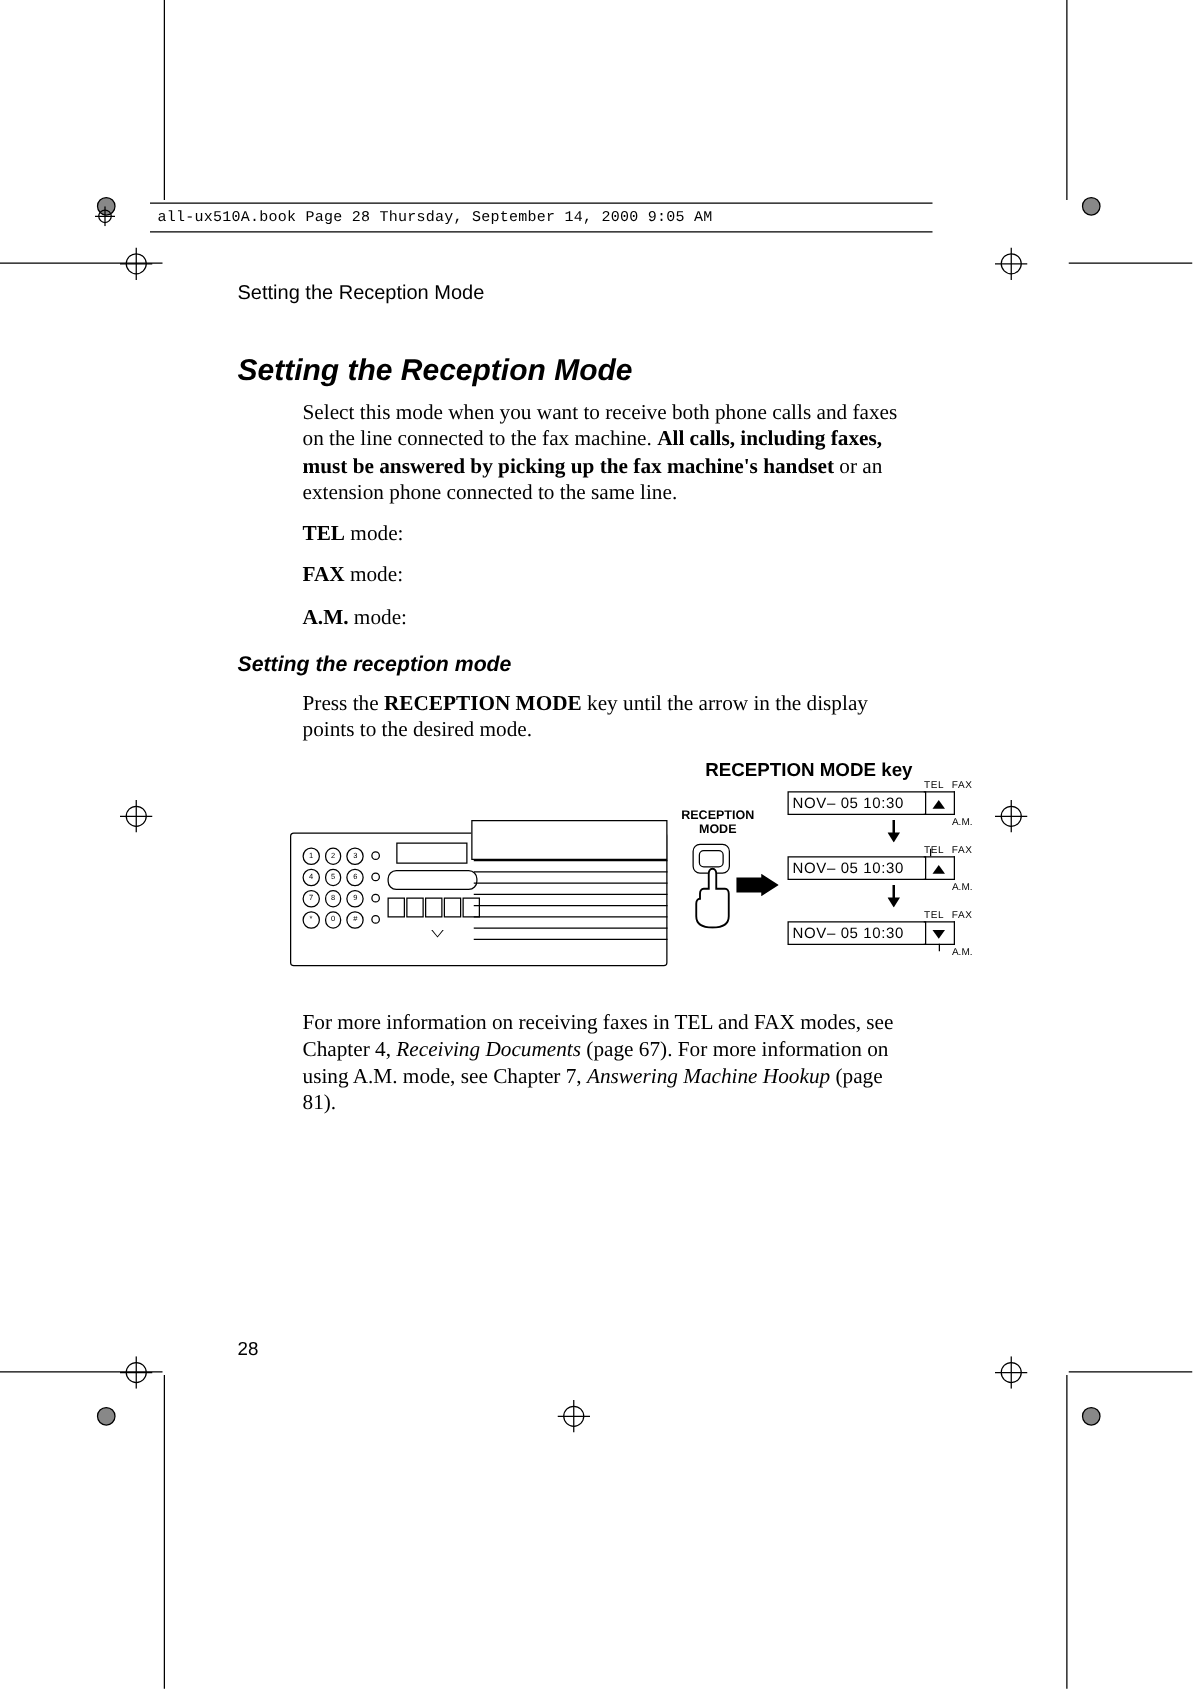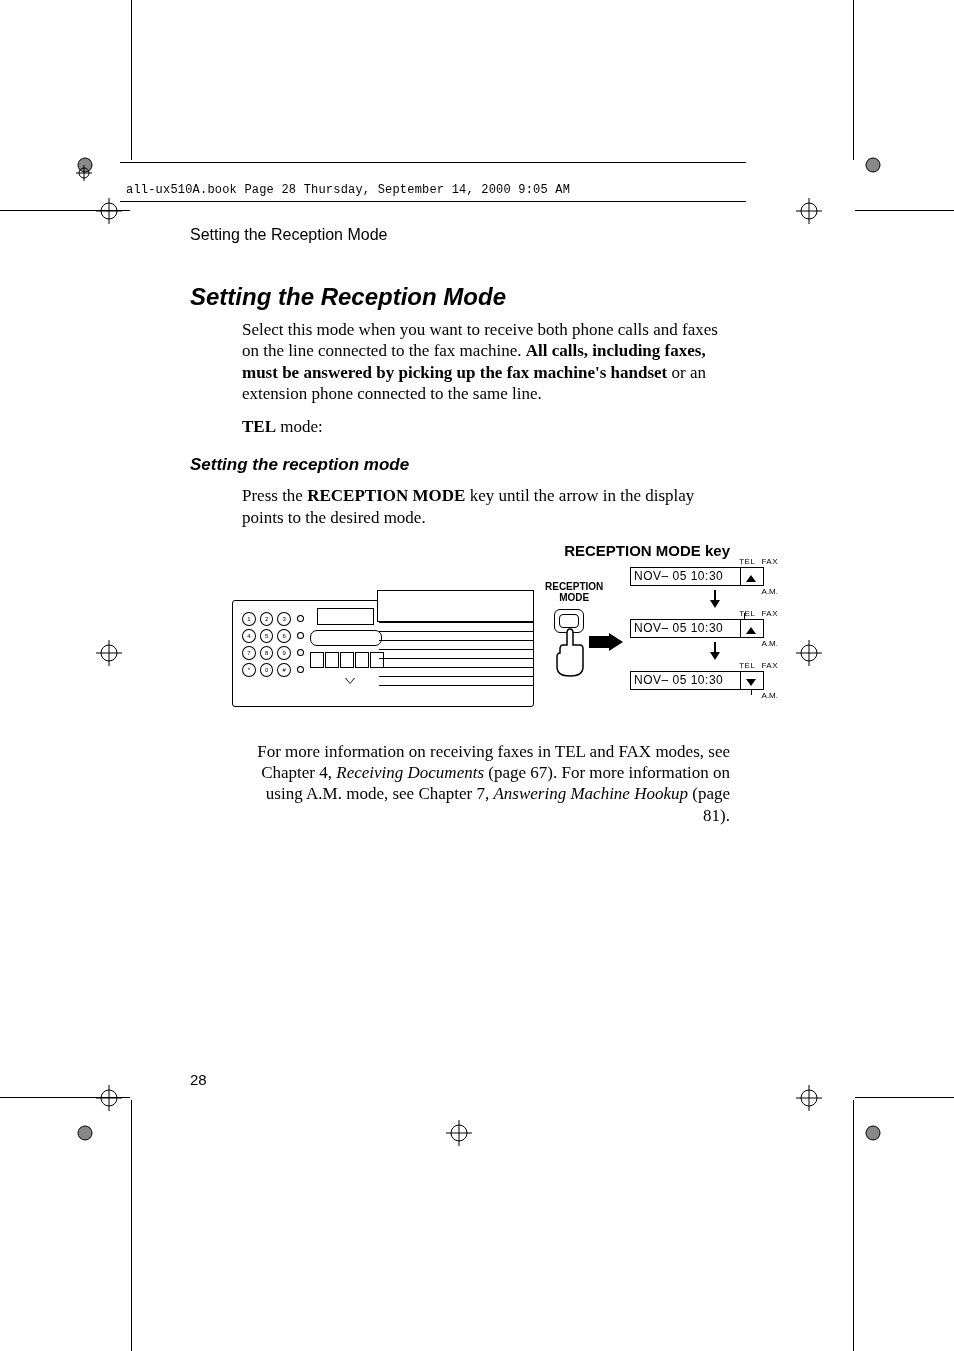--- a/index.html
+++ b/index.html
@@ -22,21 +22,21 @@
   .cropline-v { position:absolute; width:0; border-left:1px solid #000; }
   .cropline-h { position:absolute; height:0; border-top:1px solid #000; }
 
   .meta-band {
     position: absolute;
     left: 120px;
     top: 162px;
     width: 620px;
     border-top: 1px solid #000;
     border-bottom: 1px solid #000;
-    padding: 20px 0 4px 6px;
+    padding: 4px 0 4px 6px;
     font-family: "Courier New", monospace;
     font-size: 12px;
     letter-spacing: 0.2px;
     white-space: nowrap;
   }
 
   .running-head {
     position: absolute;
     left: 190px;
     top: 226px;
@@ -210,21 +210,20 @@
   .down-arrow svg{width:100%;height:100%;}
 
   .page-num {
     position:absolute; left:190px; top:1071px;
     font-family: Helvetica, Arial, sans-serif;
     font-weight:normal; font-size:15px;
   }
 
   .footnote-block {
     margin-top: 16px;
-    text-align: right;
   }
 </style>
 </head>
 <body>
 
 <div class="cropline-v" style="left:131px; top:0; height:160px;"></div>
 <div class="cropline-v" style="left:131px; top:1100px; height:260px;"></div>
 <div class="cropline-v" style="left:853px; top:0; height:160px;"></div>
 <div class="cropline-v" style="left:853px; top:1100px; height:260px;"></div>
 <div class="cropline-h" style="left:0; top:210px; width:130px;"></div>
@@ -325,21 +324,27 @@
 
   <div class="indent">
 
     <p class="para" style="margin-top:-10px;">
       <span>Select this mode when you want to receive both phone calls and faxes on the line connected to the fax machine. </span><span class="bold">All calls, including faxes, must be answered by picking up the fax machine's handset</span><span> or an extension phone connected to the same line.</span>
     </p>
     <p class="para">
       <span class="bold">TEL</span><span> mode:</span>
     </p>
 
-
+    <p class="para">
+      <span class="bold">FAX</span><span> mode:</span>
+    </p>
+
+    <p class="para">
+      <span class="bold">A.M.</span><span> mode:</span>
+    </p>
   </div>
 
   <div class="h2">Setting the reception mode</div>
 
   <div class="indent">
     <p class="para">
       <span>Press the </span><span class="bold">RECEPTION MODE</span><span> key until the arrow in the display points to the desired mode.</span>
     </p>
 
     <div class="diagram-title">RECEPTION MODE key</div>

